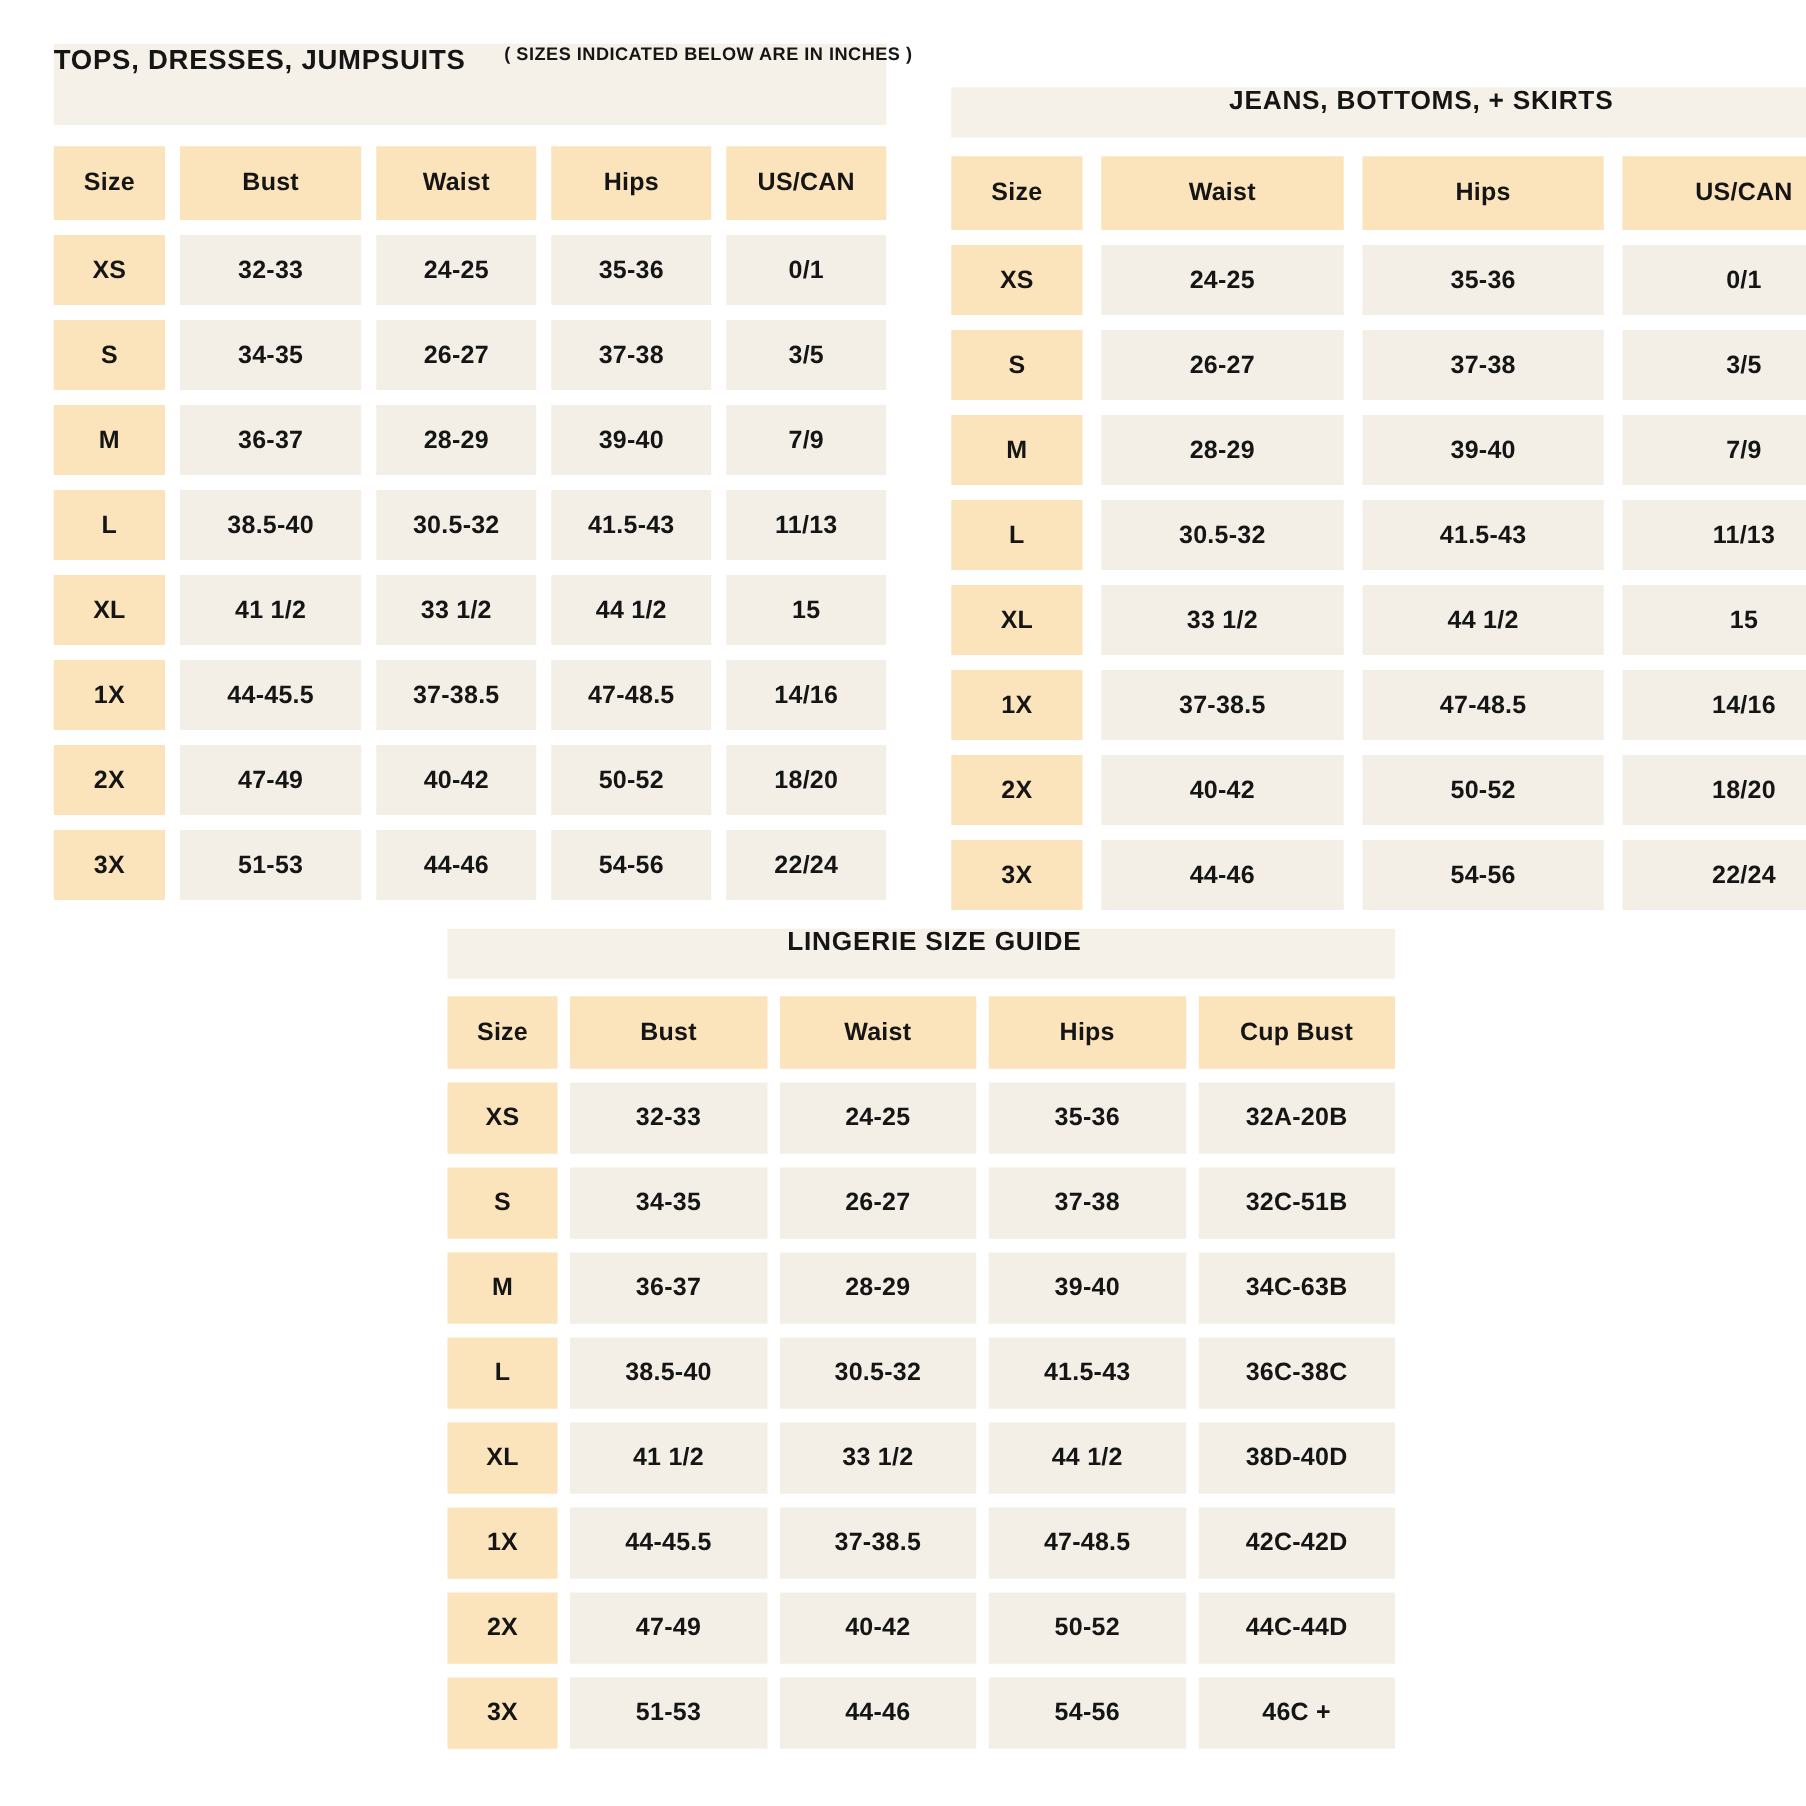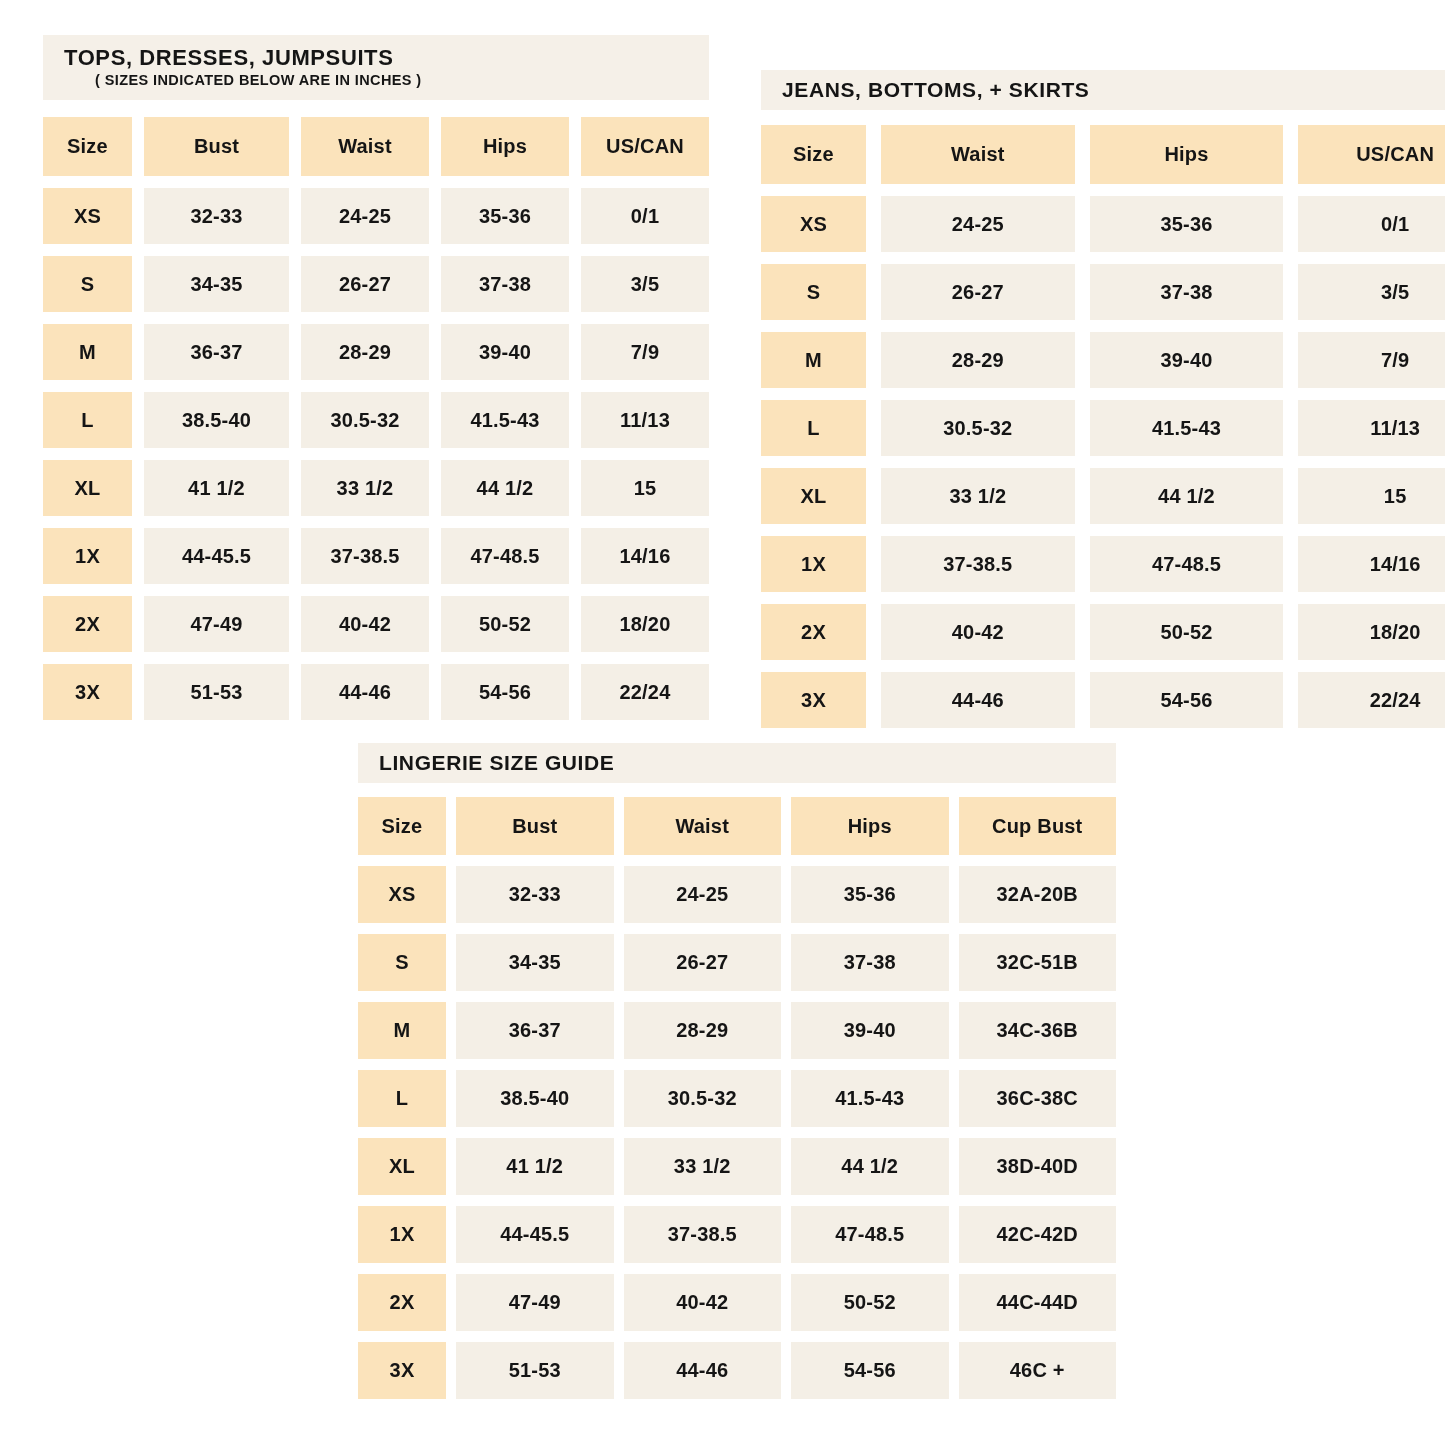--- a/index.html
+++ b/index.html
@@ -15,21 +15,21 @@
   :root {
     --peach: #fbe3bb;
     --cream: #f4efe6;
     --band: #f5f0e8;
     --ink: #151515;
   }
   .size-table { position: absolute; }
   .band {
     background: var(--band);
     display: flex;
-    flex-direction: column;
+    flex-direction: row;
     justify-content: center;
     padding-left: 21px;
     box-sizing: border-box;
   }
   .band-tall { height: 65px; }
   .band-short { height: 40px; }
   .title {
     font-weight: 700;
     font-size: 22px;
     letter-spacing: 0.6px;
@@ -204,21 +204,21 @@
         <div class="cell dcell">32A-20B</div>
         <div class="cell scell">S</div>
         <div class="cell dcell">34-35</div>
         <div class="cell dcell">26-27</div>
         <div class="cell dcell">37-38</div>
         <div class="cell dcell">32C-51B</div>
         <div class="cell scell">M</div>
         <div class="cell dcell">36-37</div>
         <div class="cell dcell">28-29</div>
         <div class="cell dcell">39-40</div>
-        <div class="cell dcell">34C-36B</div>
+        <div class="cell dcell">34C-63B</div>
         <div class="cell scell">L</div>
         <div class="cell dcell">38.5-40</div>
         <div class="cell dcell">30.5-32</div>
         <div class="cell dcell">41.5-43</div>
         <div class="cell dcell">36C-38C</div>
         <div class="cell scell">XL</div>
         <div class="cell dcell">41 1/2</div>
         <div class="cell dcell">33 1/2</div>
         <div class="cell dcell">44 1/2</div>
         <div class="cell dcell">38D-40D</div>

